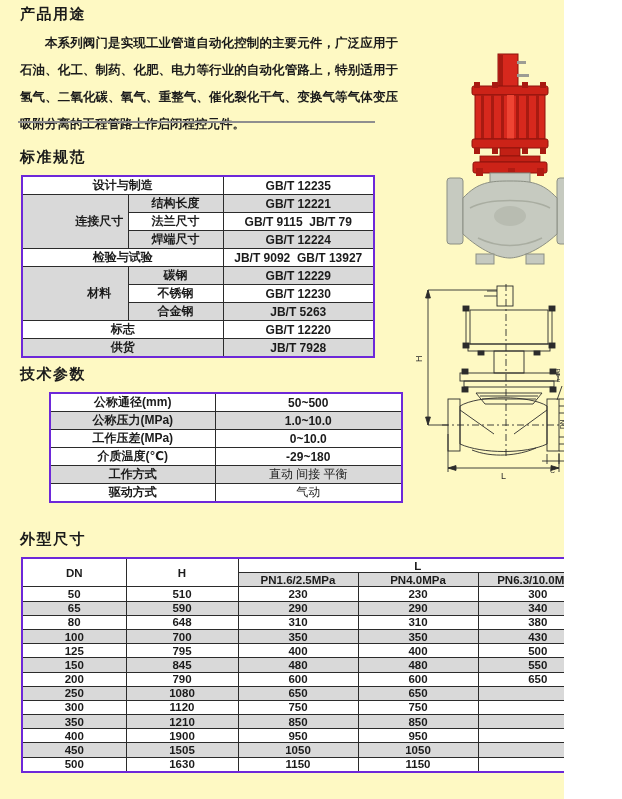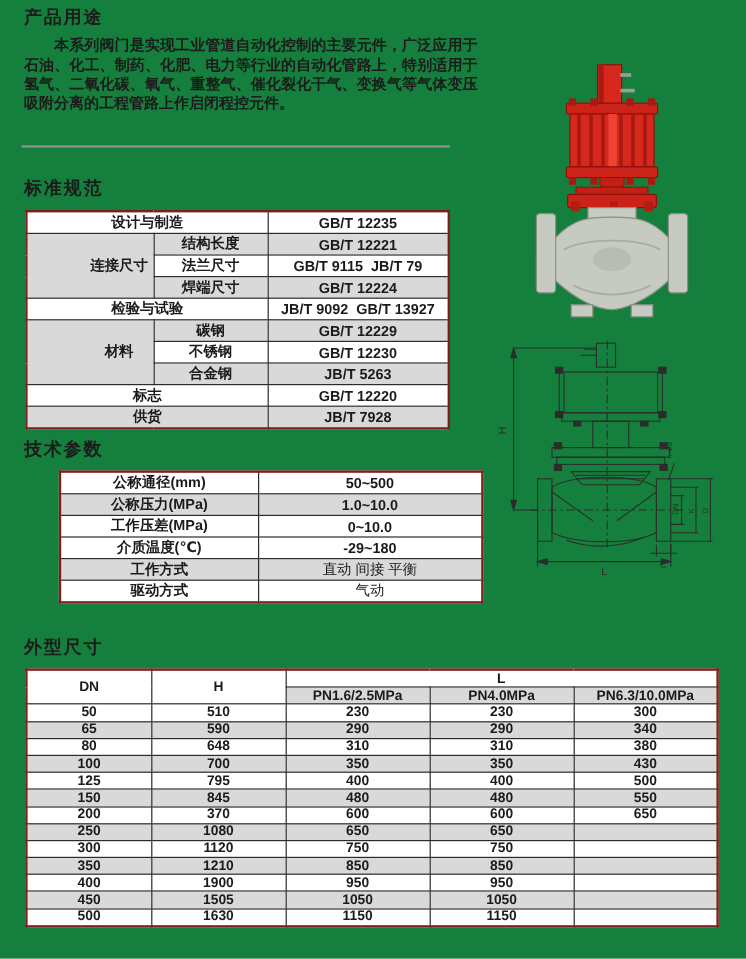--- a/index.html
+++ b/index.html
@@ -1,23 +1,23 @@
 <!DOCTYPE html>
 <html><head>
 <meta charset="utf-8">
 <style>
   html,body{margin:0;padding:0;background:#fff;}
-  .page{position:relative;width:622px;height:799px;background:#15803d;overflow:hidden;
+  .page{position:relative;width:564px;height:799px;background:#fef9c3;overflow:hidden;
         font-family:"Liberation Sans","DejaVu Sans",sans-serif;color:#1b1b1b;}
   .h{position:absolute;font-weight:bold;font-size:15px;letter-spacing:1.5px;}
   .para{position:absolute;left:20px;top:30px;width:378px;font-size:12.5px;font-weight:bold;
-        line-height:16px;text-align:justify;text-indent:2em;}
+        line-height:27px;text-align:justify;text-indent:2em;}
   .rule{position:absolute;left:18px;top:121px;width:357px;border-top:2px solid #8f8f8f;height:0;}
   table{position:absolute;border-collapse:collapse;table-layout:fixed;background:#fff;
-        border:2px solid #7f1d1d;}
+        border:2px solid #6d28d9;}
   td{border:1px solid #2b2b2b;text-align:center;vertical-align:middle;font-size:12px;
      font-weight:bold;padding:0;white-space:pre;overflow:hidden;}
   .t1{left:21px;top:175px;width:352px;}
   .t1 td{height:15.1px;}
   .t2{left:21px;top:392px;width:352px;margin-left:28px;}
   .t2 td{height:13.6px;}
   .t3{left:21px;top:557px;width:576px;}
   .t3 td{height:13.2px;font-size:11.5px;}
   tr.g td{background:#d9d9d9;}
   td.w{background:#fff;padding-left:48px;}
@@ -178,21 +178,21 @@
         </tr>
     <tr class="g">
           <td class="dn">150</td>
           <td class="num">845</td>
           <td class="num">480</td>
           <td class="num">480</td>
           <td class="num">550</td>
         </tr>
     <tr>
           <td class="dn">200</td>
-          <td class="num">370</td>
+          <td class="num">790</td>
           <td class="num">600</td>
           <td class="num">600</td>
           <td class="num">650</td>
         </tr>
     <tr class="g">
           <td class="dn">250</td>
           <td class="num">1080</td>
           <td class="num">650</td>
           <td class="num">650</td>
           <td class="num"></td>

